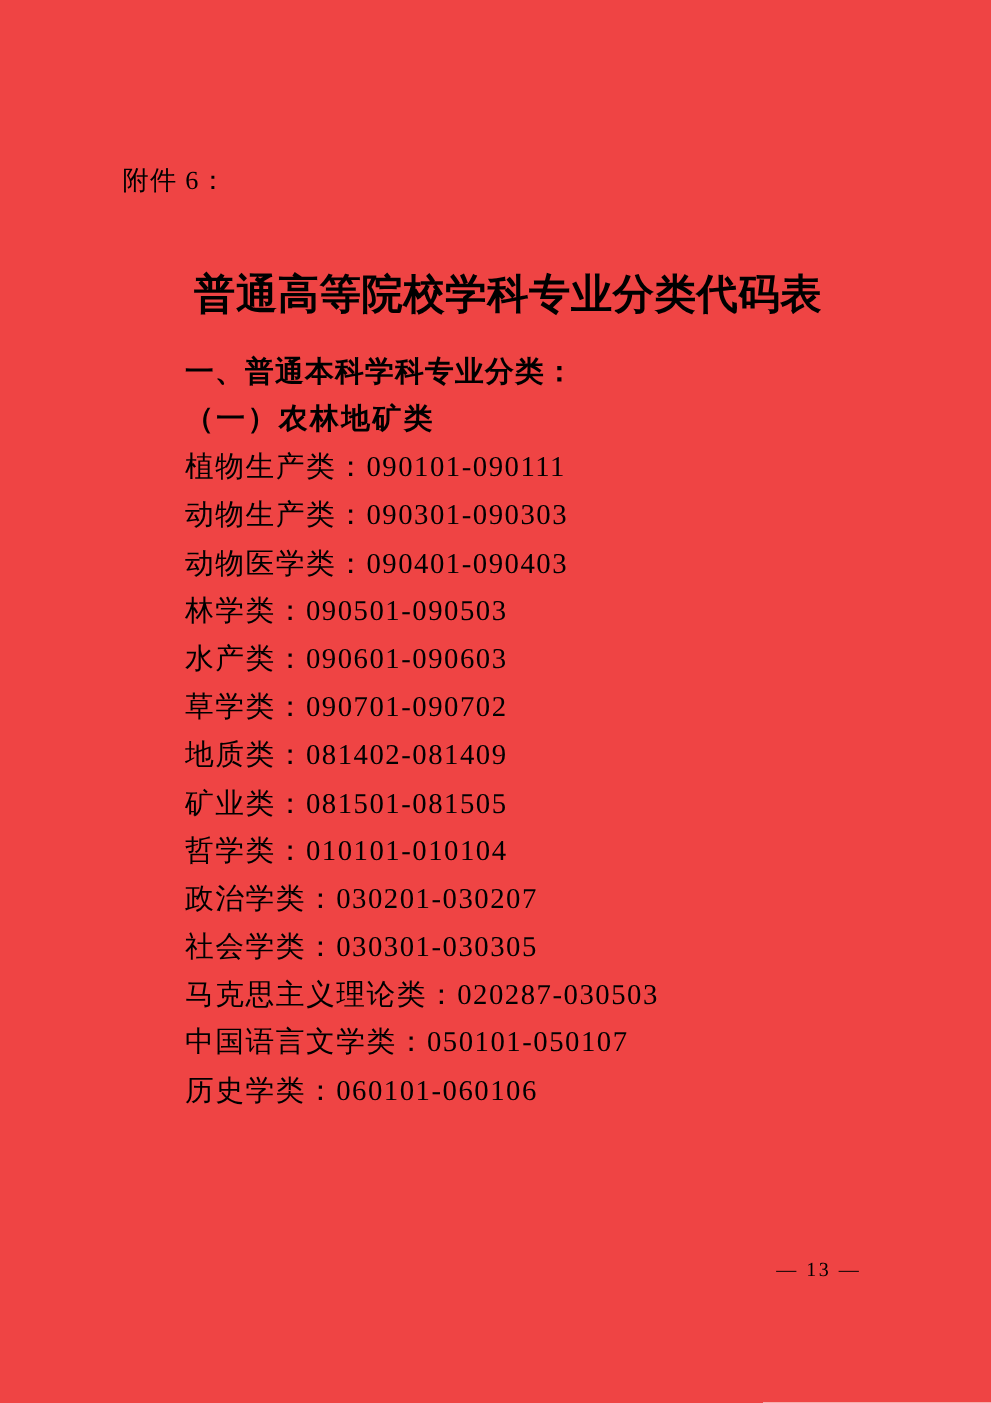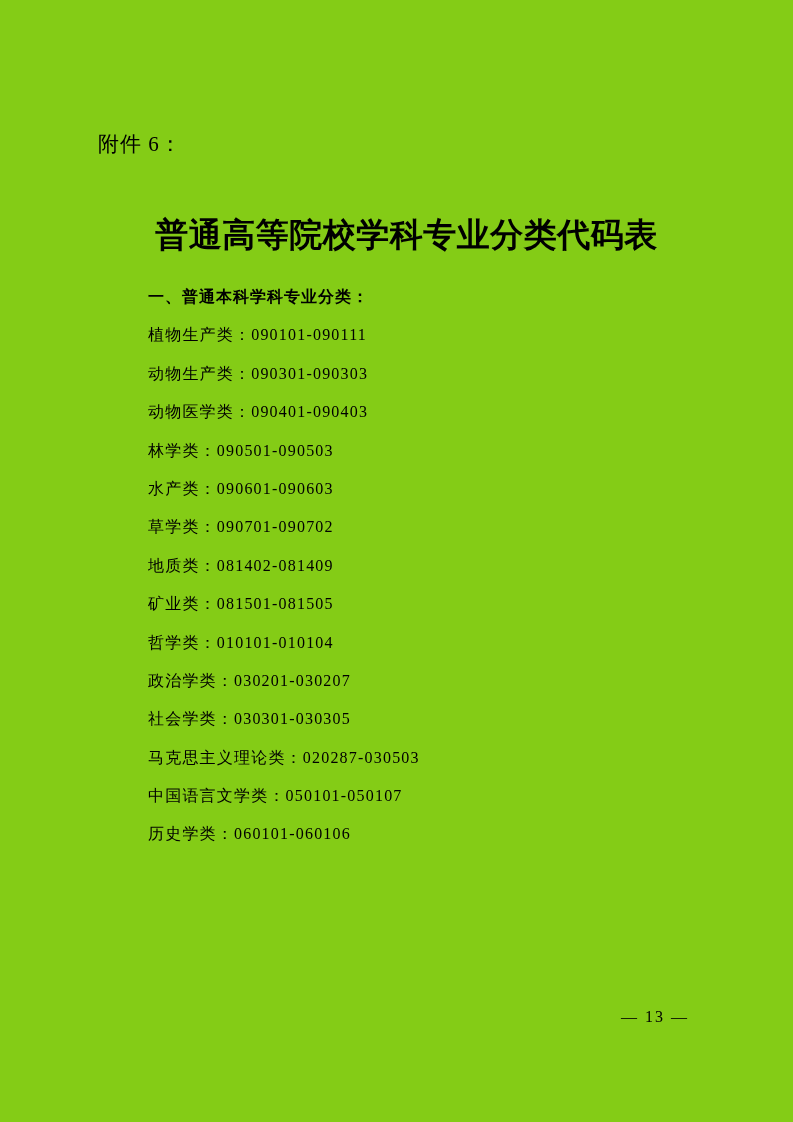--- a/index.html
+++ b/index.html
@@ -4,21 +4,21 @@
 <style>
   html, body {
     margin: 0;
     padding: 0;
     background: #ffffff;
   }
   .page {
     position: relative;
     width: 793px;
     height: 1122px;
-    background: #84cc16;
+    background: #ef4444;
     color: #000000;
     font-family: "Liberation Serif", "DejaVu Serif", serif;
     overflow: hidden;
   }
   .attachment {
     position: absolute;
     left: 98px;
     top: 130px;
     font-size: 21px;
     letter-spacing: 1px;
@@ -38,21 +38,21 @@
   }
   .content {
     position: absolute;
     left: 148px;
     top: 278px;
     right: 40px;
   }
   .line {
     height: 38.4px;
     line-height: 38.4px;
-    font-size: 16px;
+    font-size: 23px;
     white-space: nowrap;
   }
   .main-heading {
     font-family: "Liberation Sans", "DejaVu Sans", sans-serif;
     font-weight: bold;
     letter-spacing: 1px;
   }
   .sub-heading {
     font-weight: bold;
     letter-spacing: 2px;
@@ -75,20 +75,21 @@
 <div class="page">
 
   <div class="attachment">附件 6：</div>
 
   <h1 class="title">普通高等院校学科专业分类代码表</h1>
 
   <div class="content">
 
     <div class="line main-heading">一、普通本科学科专业分类：</div>
 
+    <div class="line sub-heading">（一）农林地矿类</div>
 
     <div class="line item">植物生产类：090101-090111</div>
     <div class="line item">动物生产类：090301-090303</div>
     <div class="line item">动物医学类：090401-090403</div>
     <div class="line item">林学类：090501-090503</div>
     <div class="line item">水产类：090601-090603</div>
     <div class="line item">草学类：090701-090702</div>
     <div class="line item">地质类：081402-081409</div>
     <div class="line item">矿业类：081501-081505</div>
 

